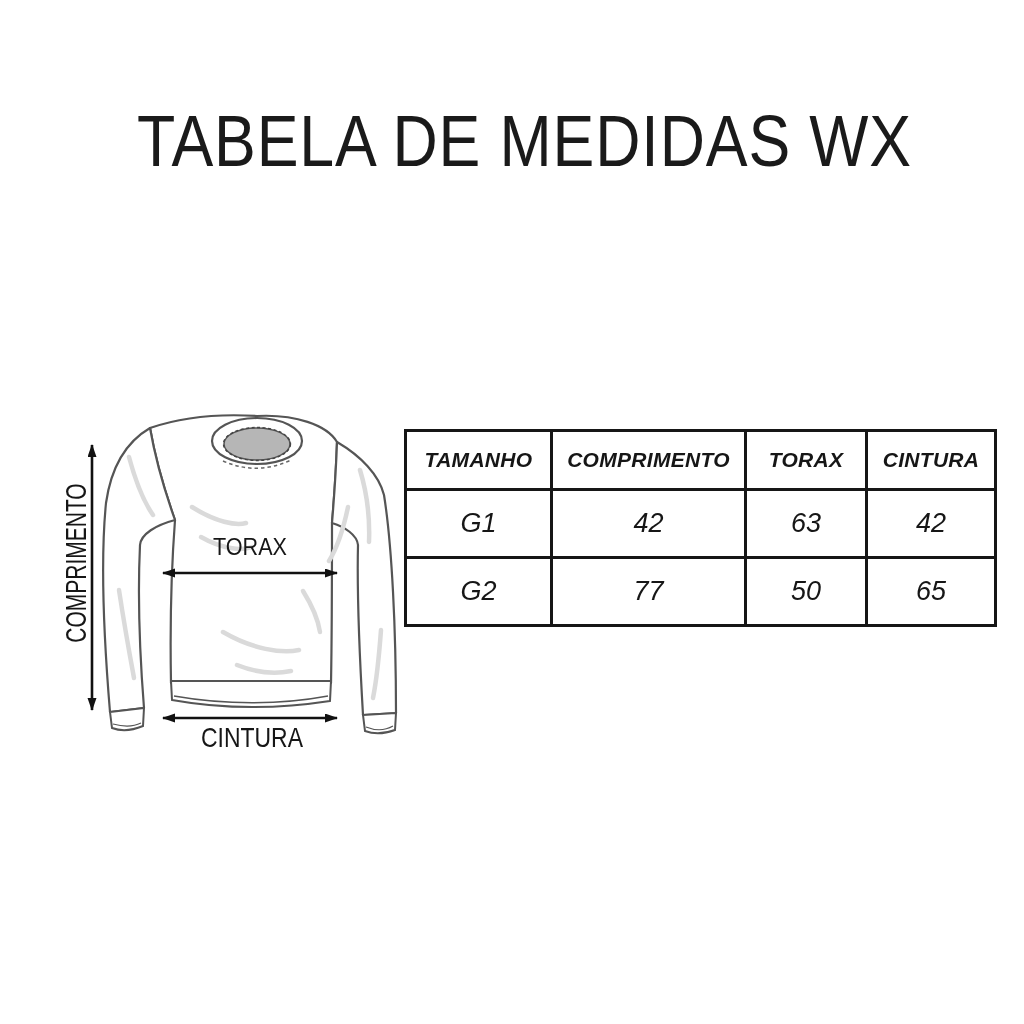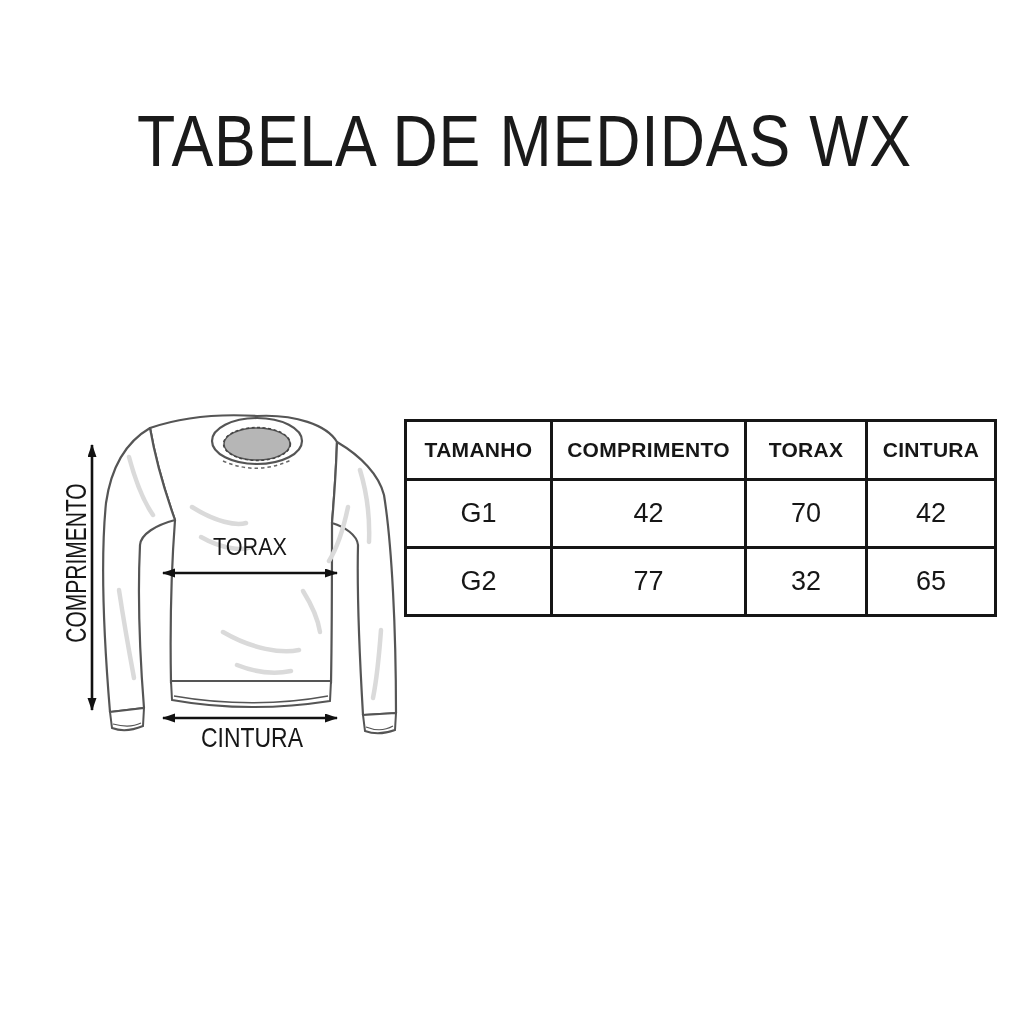--- a/index.html
+++ b/index.html
@@ -9,21 +9,21 @@
   }
   .title {
     position:absolute; top:102px; left:0; width:1024px; text-align:center;
     font-size:72px; line-height:1.1; font-weight:400; color:#1a1a1a; white-space:nowrap;
   }
   .title .squeeze {
     display:inline-block; transform:translateX(12px) scaleX(0.87);
     transform-origin:center; letter-spacing:1px;
   }
   .diagram { position:absolute; left:40px; top:395px; width:380px; height:360px; }
-  .table-wrap { position:absolute; left:404px; top:419px; }
+  .table-wrap { position:absolute; left:404px; top:429px;font-style:italic; }
   table.size { border-collapse:collapse; table-layout:fixed; width:590px; background:#fff; }
   table.size th, table.size td {
     border:3px solid #161616; text-align:center; vertical-align:middle; padding:0;
   }
   table.size th { height:56px; font-size:21px; font-weight:700; letter-spacing:0.3px; }
   table.size td { height:65px; font-size:27px; font-weight:400;text-align:center; }
 </style>
 </head>
 <body>
 
@@ -97,26 +97,26 @@
           <th>TAMANHO</th>
           <th>COMPRIMENTO</th>
           <th>TORAX</th>
           <th>CINTURA</th>
         </tr>
       </thead>
       <tbody>
         <tr>
           <td>G1</td>
           <td>42</td>
-          <td>70</td>
+          <td>63</td>
           <td>42</td>
         </tr>
         <tr>
           <td>G2</td>
           <td>77</td>
-          <td>32</td>
+          <td>50</td>
           <td>65</td>
         </tr>
       </tbody>
     </table>
   </div>
 
 </div>
 
 </body></html>

